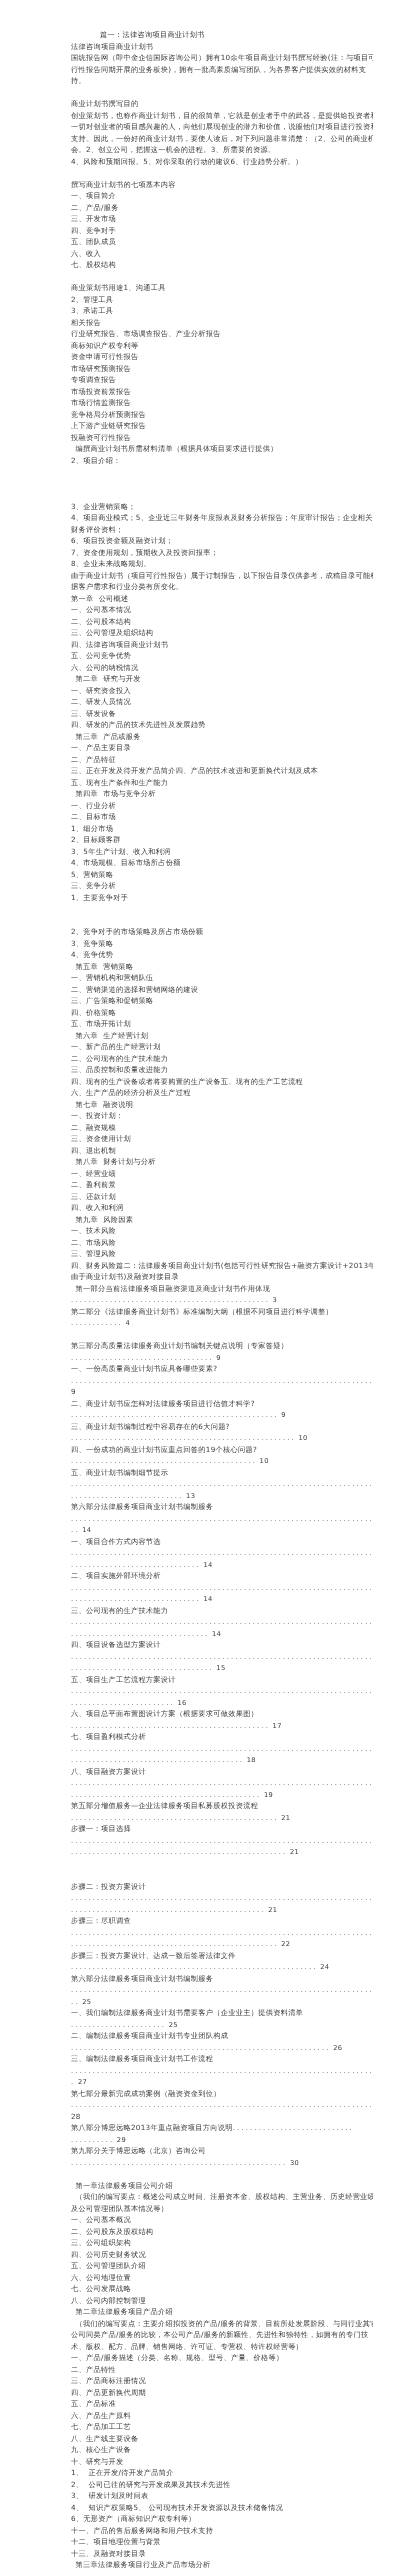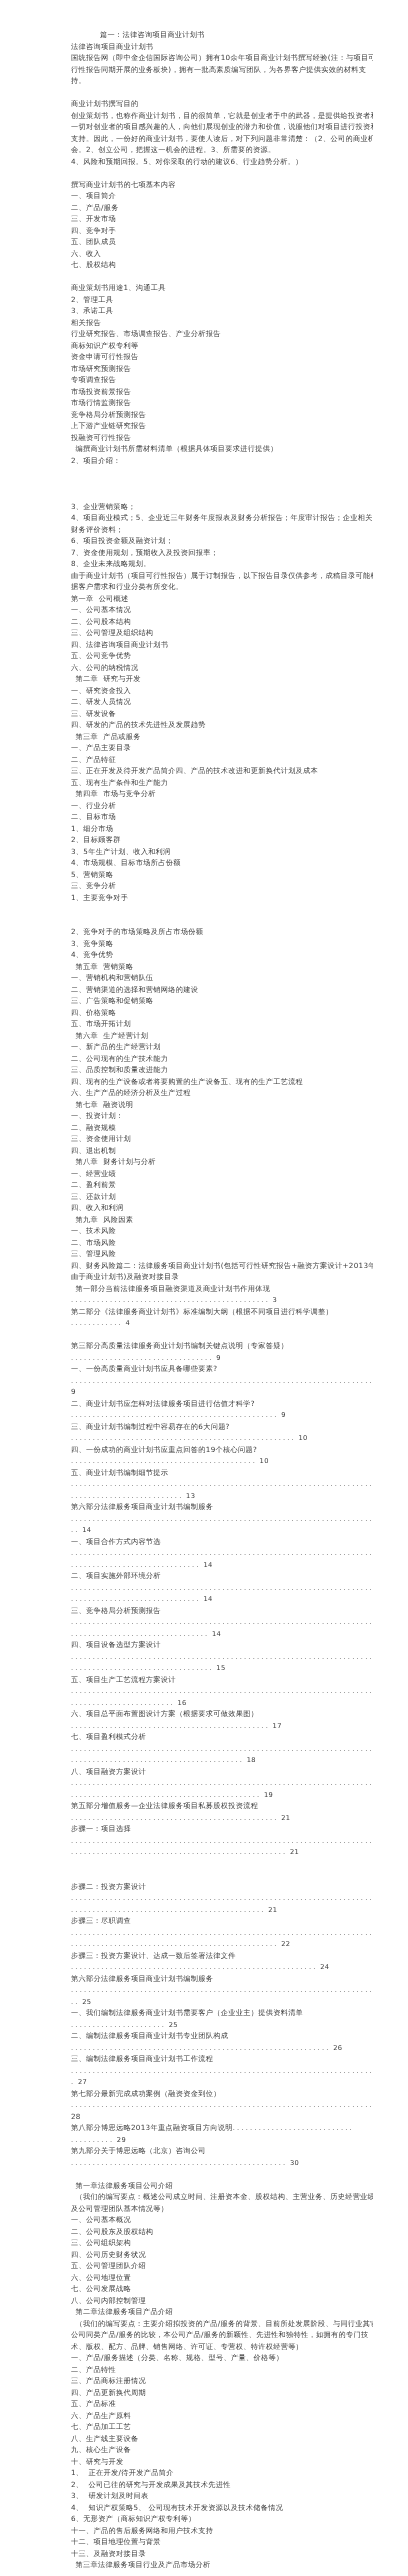--- a/index.html
+++ b/index.html
@@ -171,21 +171,21 @@
       <div class="line"><span class="dots">..........................</span><span class="pagenum">13</span></div>
       <div class="line"><span>第六部分法律服务项目商业计划书编制服务</span></div>
       <div class="line"><span class="dots">........................................................................</span></div>
       <div class="line"><span class="dots">..</span><span class="pagenum">14</span></div>
       <div class="line"><span>一、项目合作方式内容节选</span></div>
       <div class="line"><span class="dots">........................................................................</span></div>
       <div class="line"><span class="dots">..............................</span><span class="pagenum">14</span></div>
       <div class="line"><span>二、项目实施外部环境分析</span></div>
       <div class="line"><span class="dots">........................................................................</span></div>
       <div class="line"><span class="dots">..............................</span><span class="pagenum">14</span></div>
-      <div class="line"><span>三、竞争格局分析预测报告</span></div>
+      <div class="line"><span>三、公司现有的生产技术能力</span></div>
       <div class="line"><span class="dots">........................................................................</span></div>
       <div class="line"><span class="dots">................................</span><span class="pagenum">14</span></div>
       <div class="line"><span>四、项目设备选型方案设计</span></div>
       <div class="line"><span class="dots">........................................................................</span></div>
       <div class="line"><span class="dots">.................................</span><span class="pagenum">15</span></div>
       <div class="line"><span>五、项目生产工艺流程方案设计</span></div>
       <div class="line"><span class="dots">........................................................................</span></div>
       <div class="line"><span class="dots">........................</span><span class="pagenum">16</span></div>
       <div class="line"><span>六、项目总平面布置图设计方案（根据要求可做效果图）</span></div>
       <div class="line"><span class="dots">..............................................</span><span class="pagenum">17</span></div>

